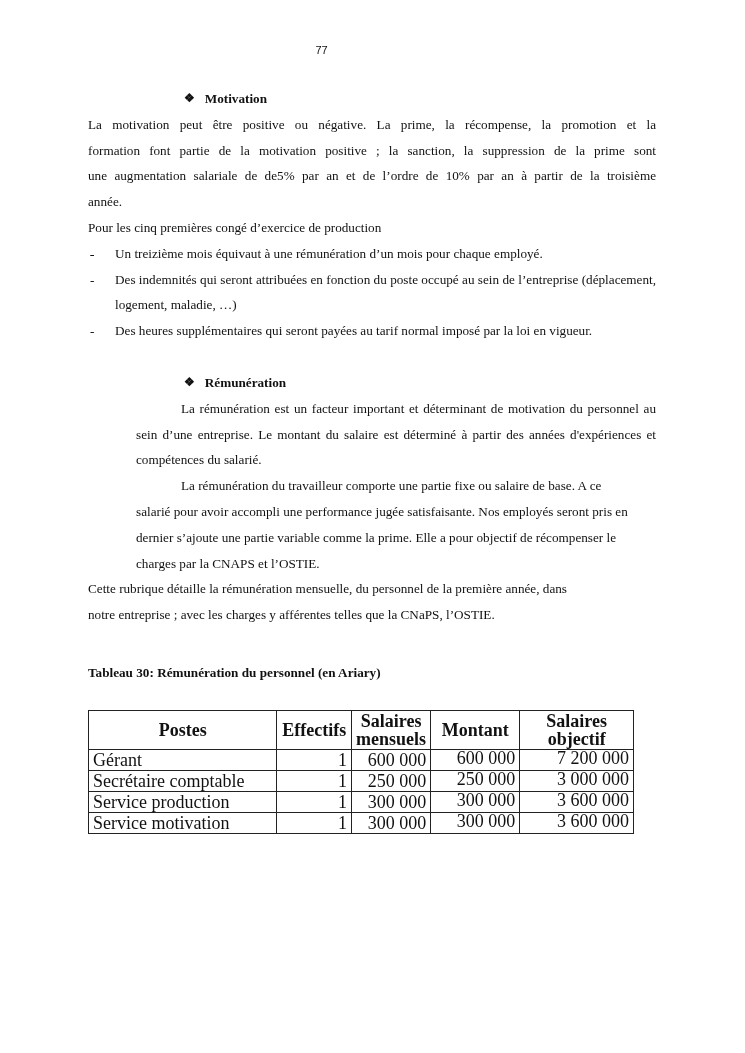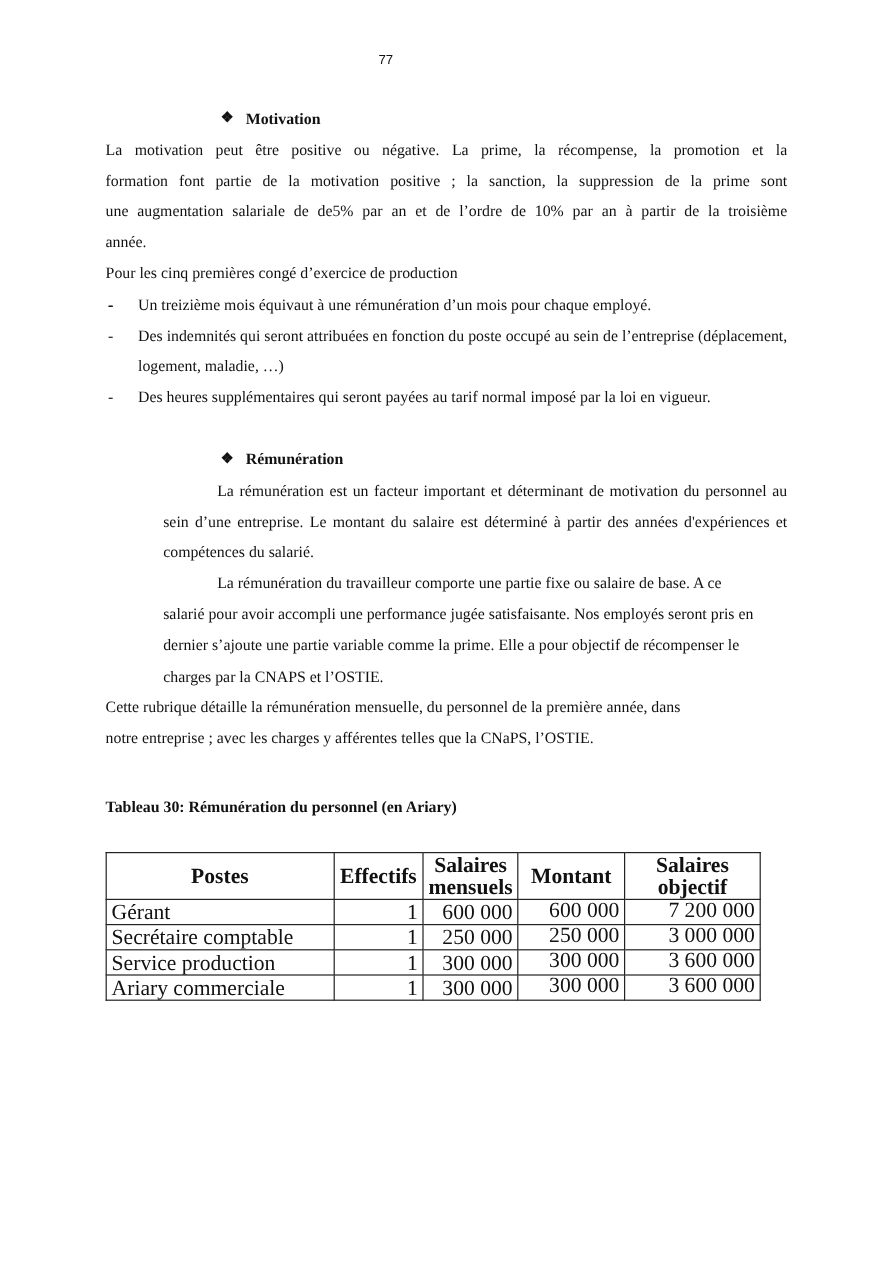--- a/index.html
+++ b/index.html
@@ -111,21 +111,21 @@
           <td class="num raised">3 000 000</td>
         </tr>
         <tr>
           <td>Service production</td>
           <td class="num">1</td>
           <td class="num">300 000</td>
           <td class="num raised">300 000</td>
           <td class="num raised">3 600 000</td>
         </tr>
         <tr>
-          <td>Ariary commerciale</td>
+          <td>Service motivation</td>
           <td class="num">1</td>
           <td class="num">300 000</td>
           <td class="num raised">300 000</td>
           <td class="num raised">3 600 000</td>
         </tr>
       </tbody>
   </table>
 </div>
 
 </body></html>

